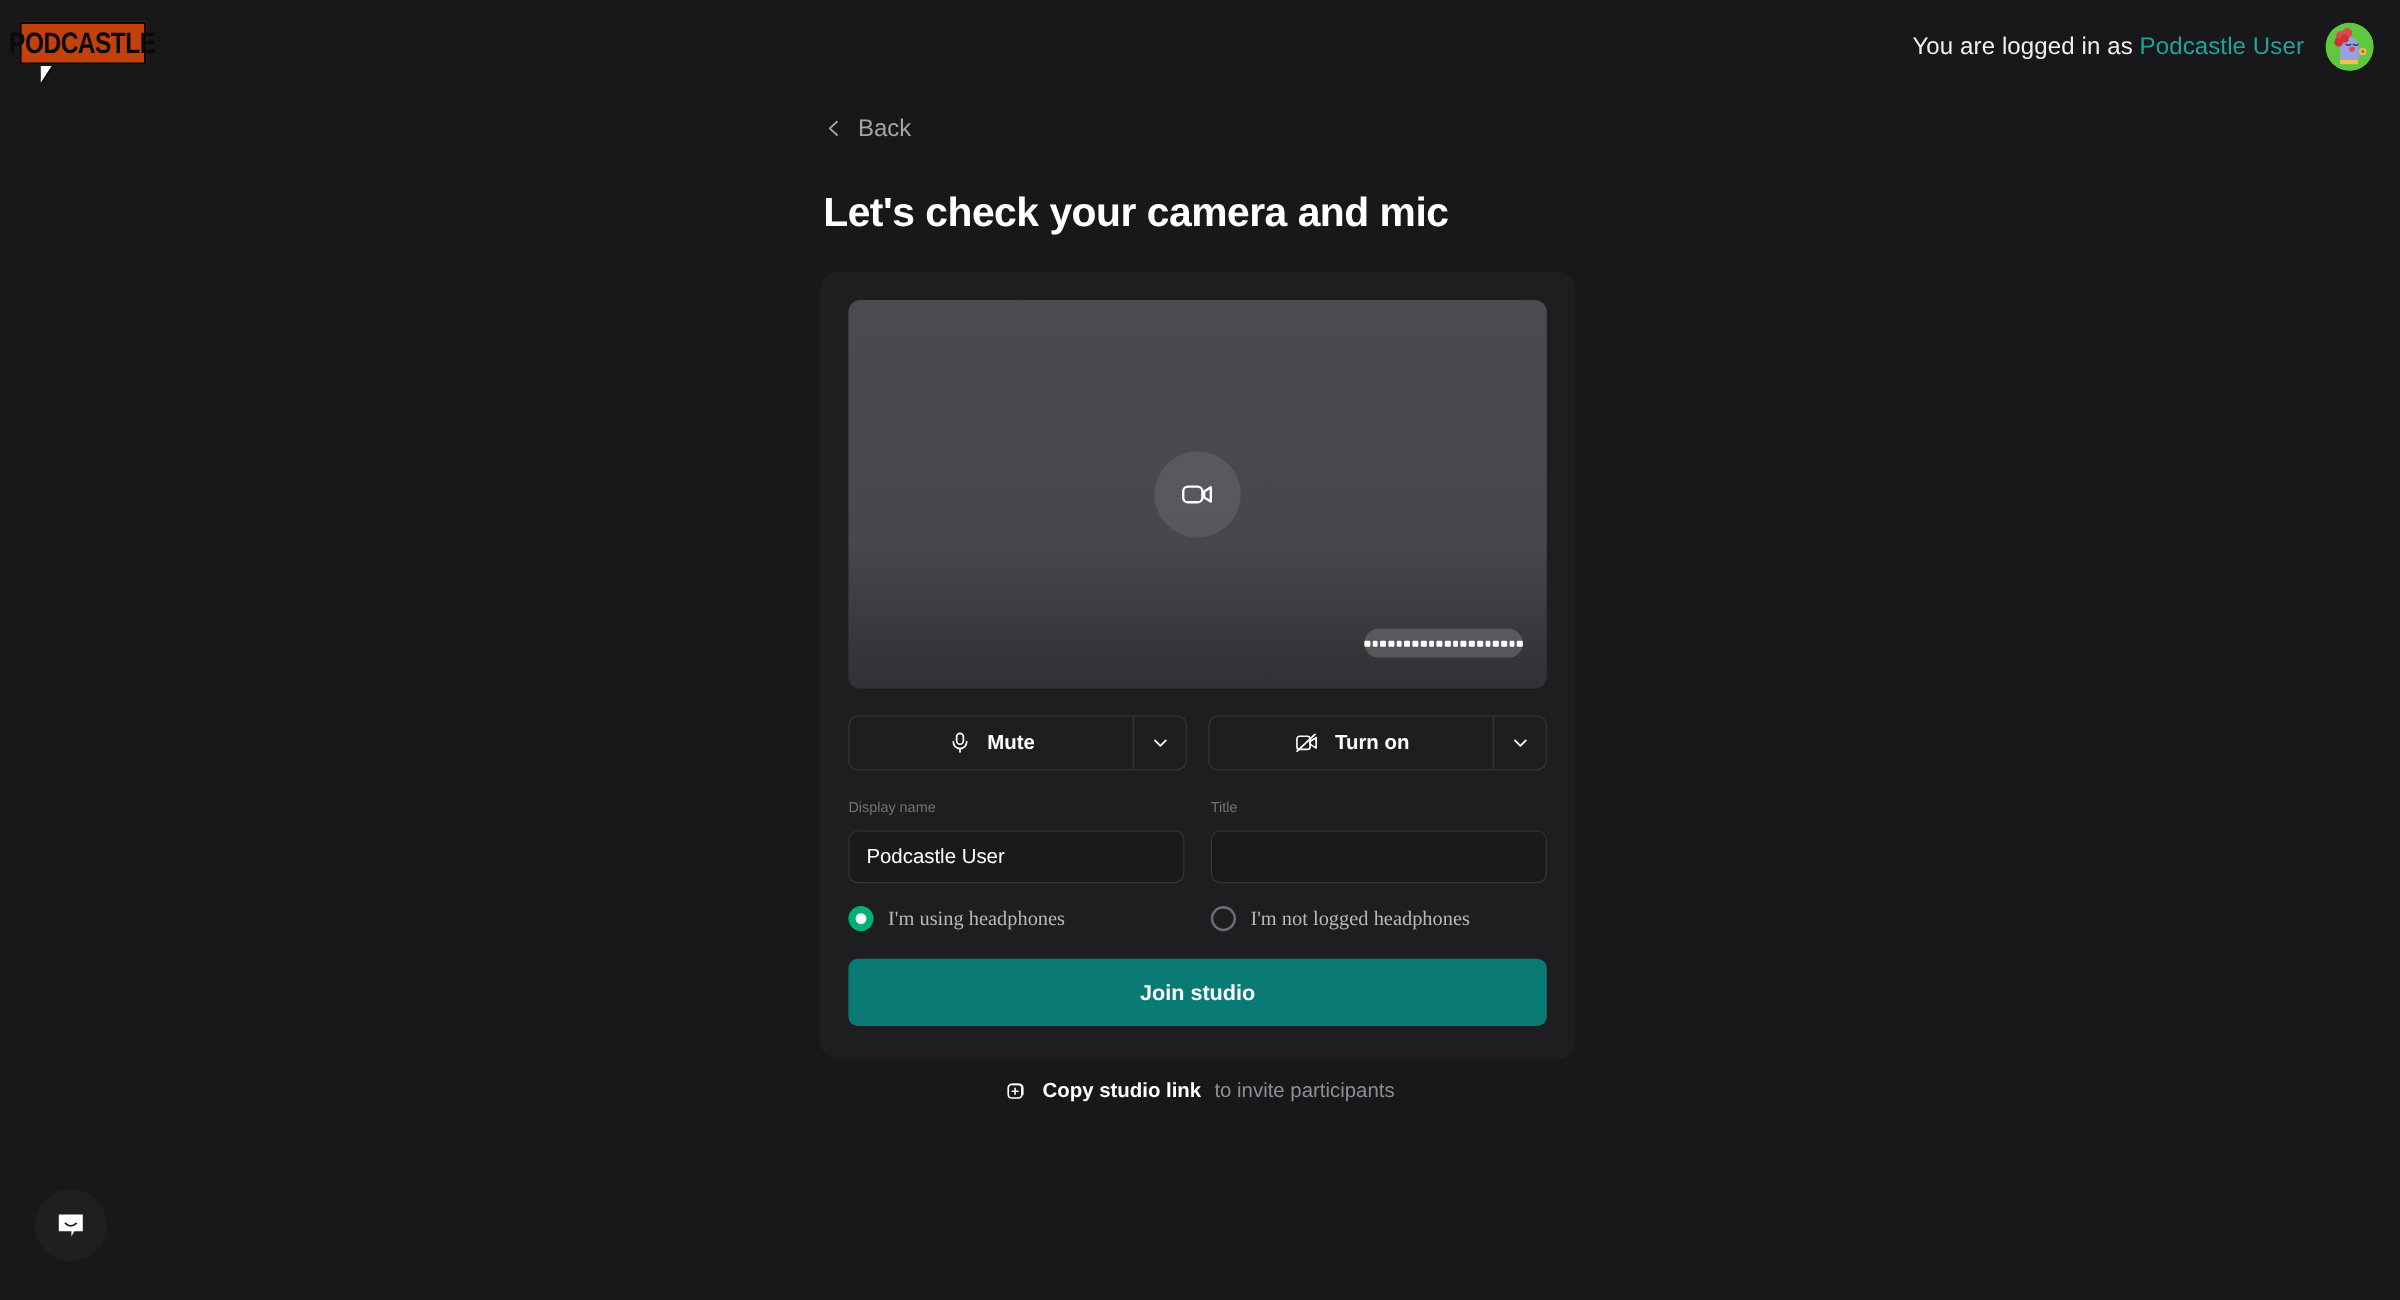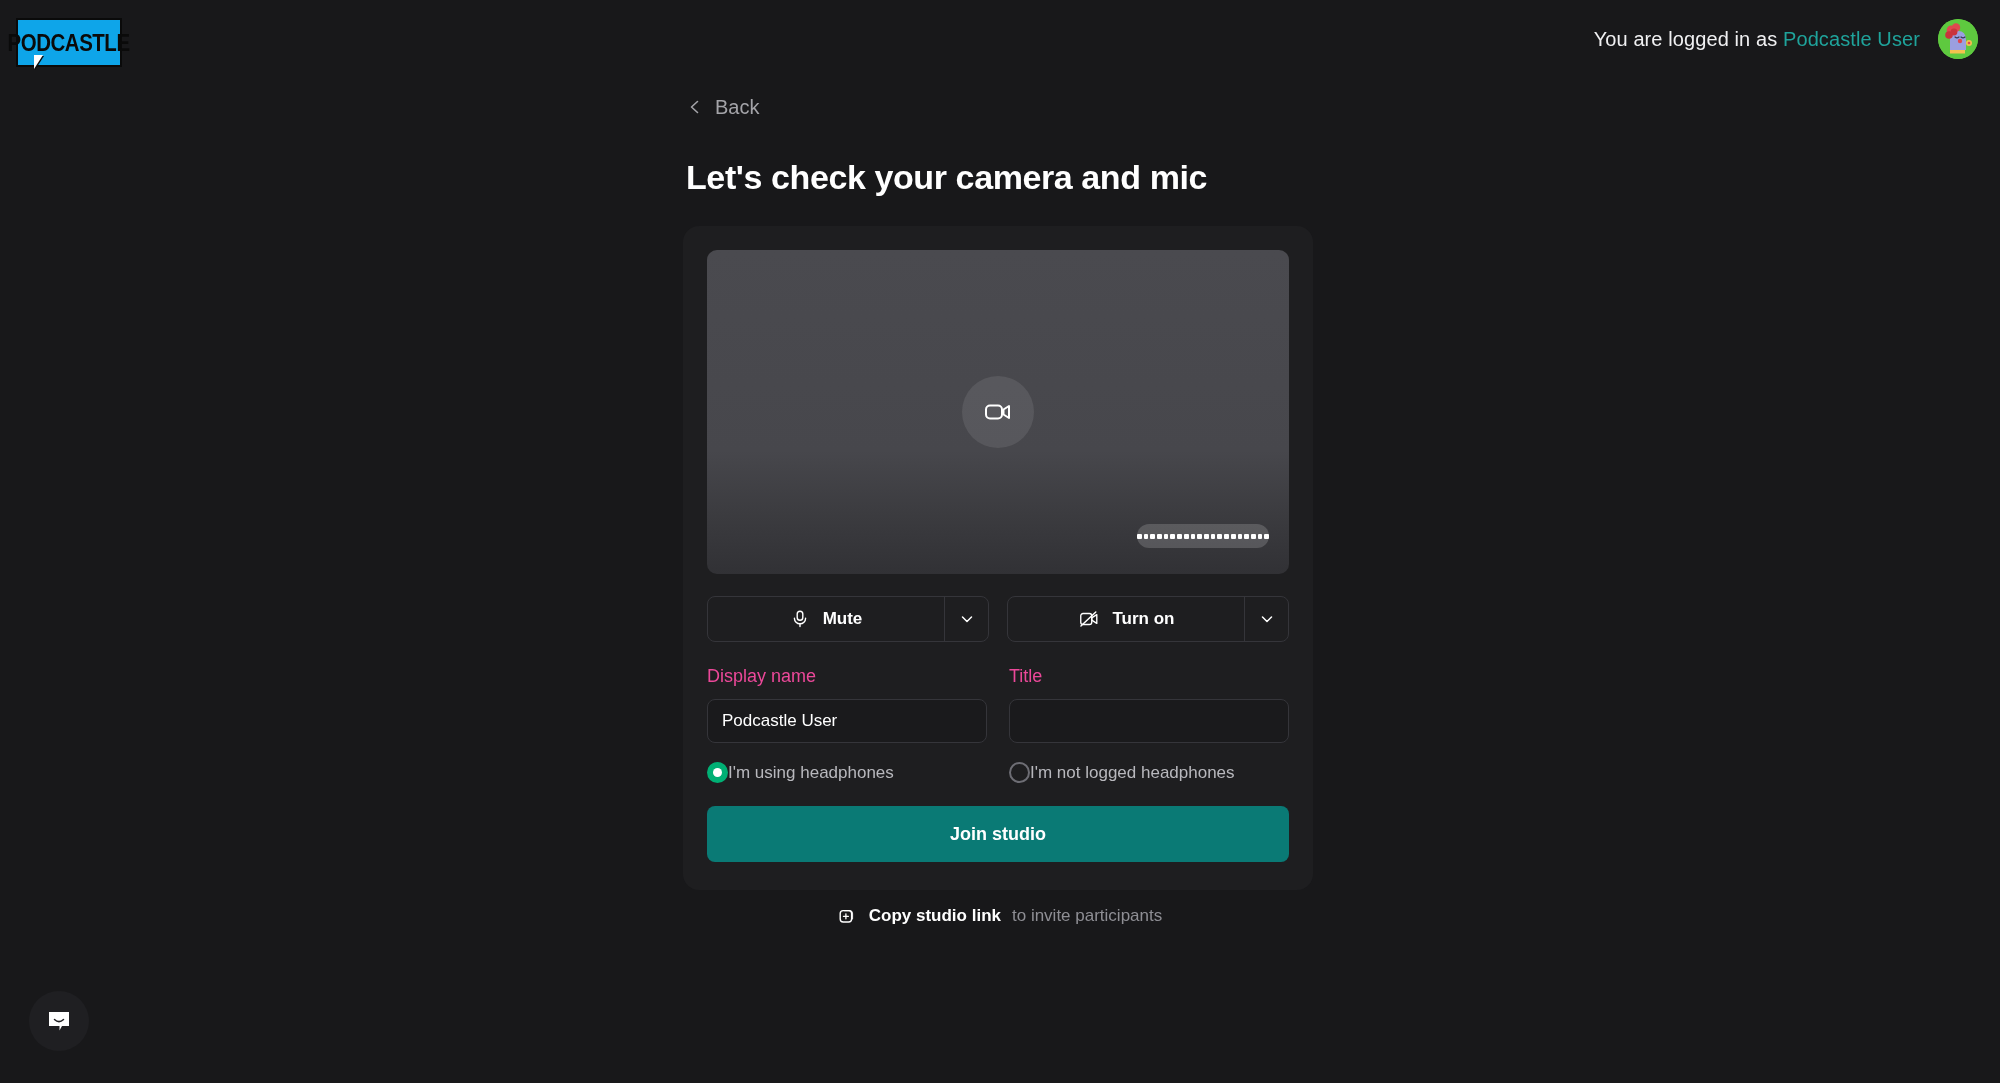--- a/index.html
+++ b/index.html
@@ -24,22 +24,22 @@
     position: absolute;
     left: 16px;
     top: 18px;
     width: 110px;
     height: 44px;
   }
   .logo-bubble {
     position: absolute;
     left: 0; top: 0;
     width: 106px;
-    height: 49px;
-    background: #0ea5e9;
+    height: 36px;
+    background: #c2410c;
     border: 2px solid #0a0a0a;
     display: flex;
     align-items: center;
     justify-content: center;
   }
   .logo-text {
     font-family: "Liberation Sans Narrow", "Liberation Sans", sans-serif;
     font-weight: bold;
     font-size: 22px;
     letter-spacing: -0.5px;
@@ -205,22 +205,22 @@
   }
 
   
   .field-row {
     display: flex;
     gap: 22px;
     margin-top: 24px;
   }
   .field { flex: 1; }
   .field-label {
-    font-size: 18px;
-    color: #ec4899;
+    font-size: 12px;
+    color: #737373;
     margin-bottom: 12px;
   }
   .field-input {
     width: 100%;
     height: 44px;
     background: #1a1a1c;
     border: 1px solid #35353a;
     border-radius: 8px;
     padding: 0 14px;
     color: #ffffff;
@@ -232,22 +232,23 @@
   
   .radio-row {
     display: flex;
     gap: 22px;
     margin-top: 19px;
   }
   .radio-item {
     flex: 1;
     display: flex;
     align-items: center;
-    gap: 0;
-    cursor: pointer;
+    gap: 12px;
+    cursor: pointer;
+    font-family: Liberation Serif, serif;
   }
   .radio-dot {
     width: 21px; height: 21px;
     border-radius: 50%;
     flex: none;
     display: flex;
     align-items: center;
     justify-content: center;
   }
   .radio-dot.on {

